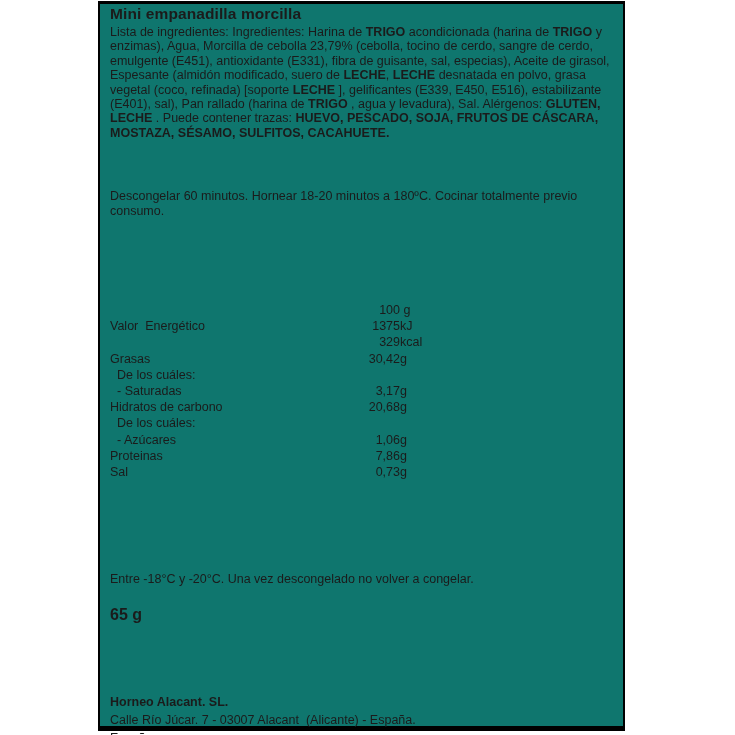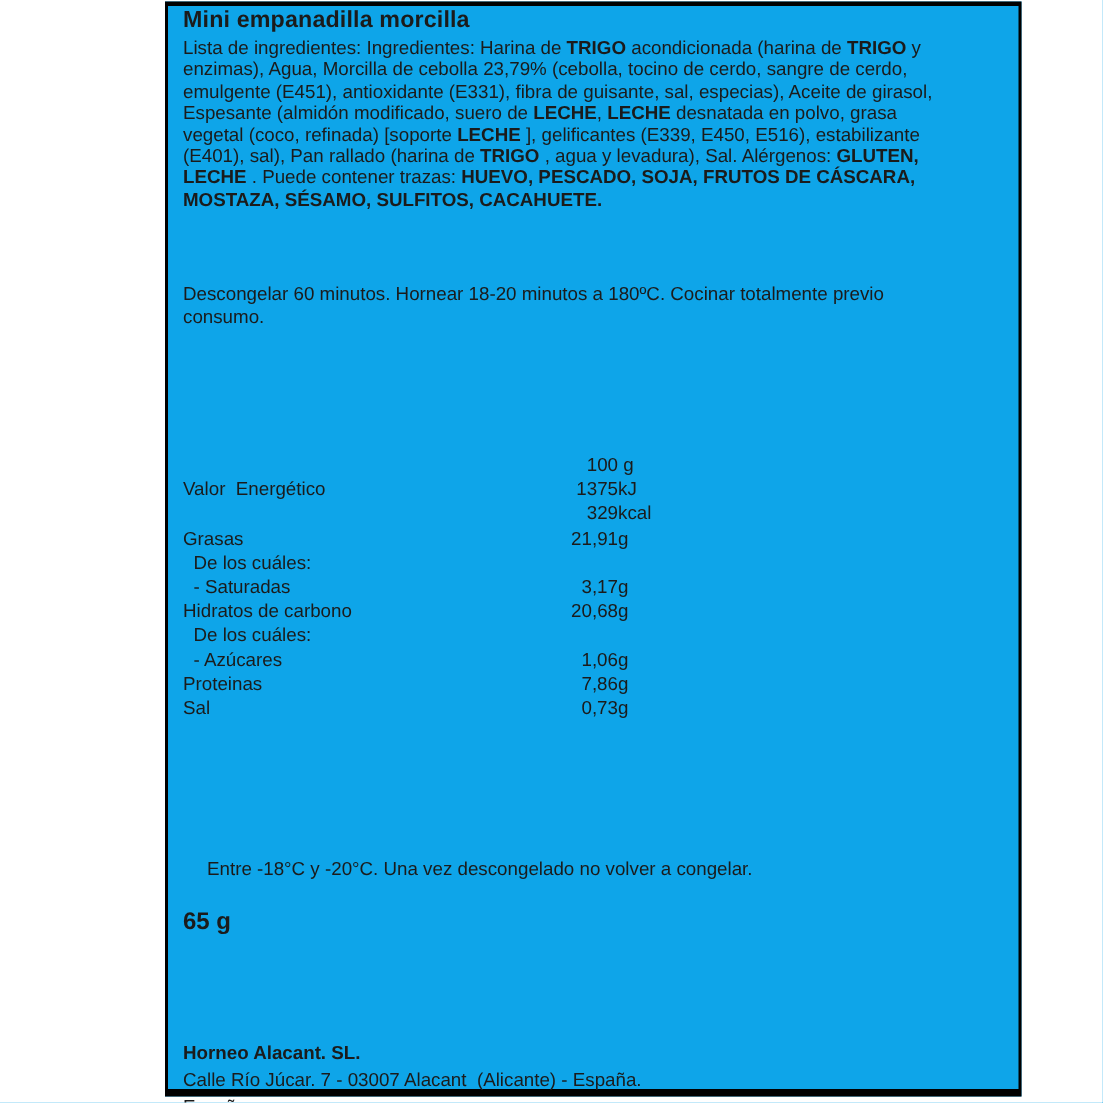--- a/index.html
+++ b/index.html
@@ -9,29 +9,29 @@
   }
   body {
     width: 735px;
     height: 735px;
     position: relative;
     font-family: "Liberation Sans", sans-serif;
     color: #1b1b1b;
   }
   .label-box {
     position: absolute;
-    left: 110px;
+    left: 98px;
     top: 1px;
-    width: 571px;
+    width: 527px;
     height: 730px;
     box-sizing: border-box;
     border: 2px solid #000000;
     border-top-width: 3px;
     border-bottom-width: 5px;
-    background: #0ea5e9;
+    background: #0f766e;
   }
   .title {
     position: absolute;
     left: 10px;
     top: 1px;
     font-size: 15.5px;
     font-weight: bold;
     letter-spacing: 0.1px;
     white-space: nowrap;
   }
@@ -79,21 +79,20 @@
     position: absolute;
     left: 290px;
     white-space: pre;
   }
   .storage {
     position: absolute;
     left: 10px;
     top: 568px;
     font-size: 12.5px;
     white-space: pre;
-    margin-left: 16px;
   }
   .weight {
     position: absolute;
     left: 10px;
     top: 602px;
     font-size: 16px;
     font-weight: bold;
   }
   .manufacturer {
     position: absolute;
@@ -126,21 +125,21 @@
       <span class="nnum">1375</span>
       <span class="nunit">kJ</span>
     </div>
     <div class="nrow">
       <span class="nlabel"></span>
       <span class="nnum">329</span>
       <span class="nunit">kcal</span>
     </div>
     <div class="nrow">
       <span class="nlabel">Grasas</span>
-      <span class="nnum">21,91</span>
+      <span class="nnum">30,42</span>
       <span class="nunit">g</span>
     </div>
     <div class="nrow">
       <span class="nlabel indent">De los cuáles:</span>
       <span class="nnum"></span>
       <span class="nunit"></span>
     </div>
     <div class="nrow">
       <span class="nlabel indent">- Saturadas</span>
       <span class="nnum">3,17</span>

